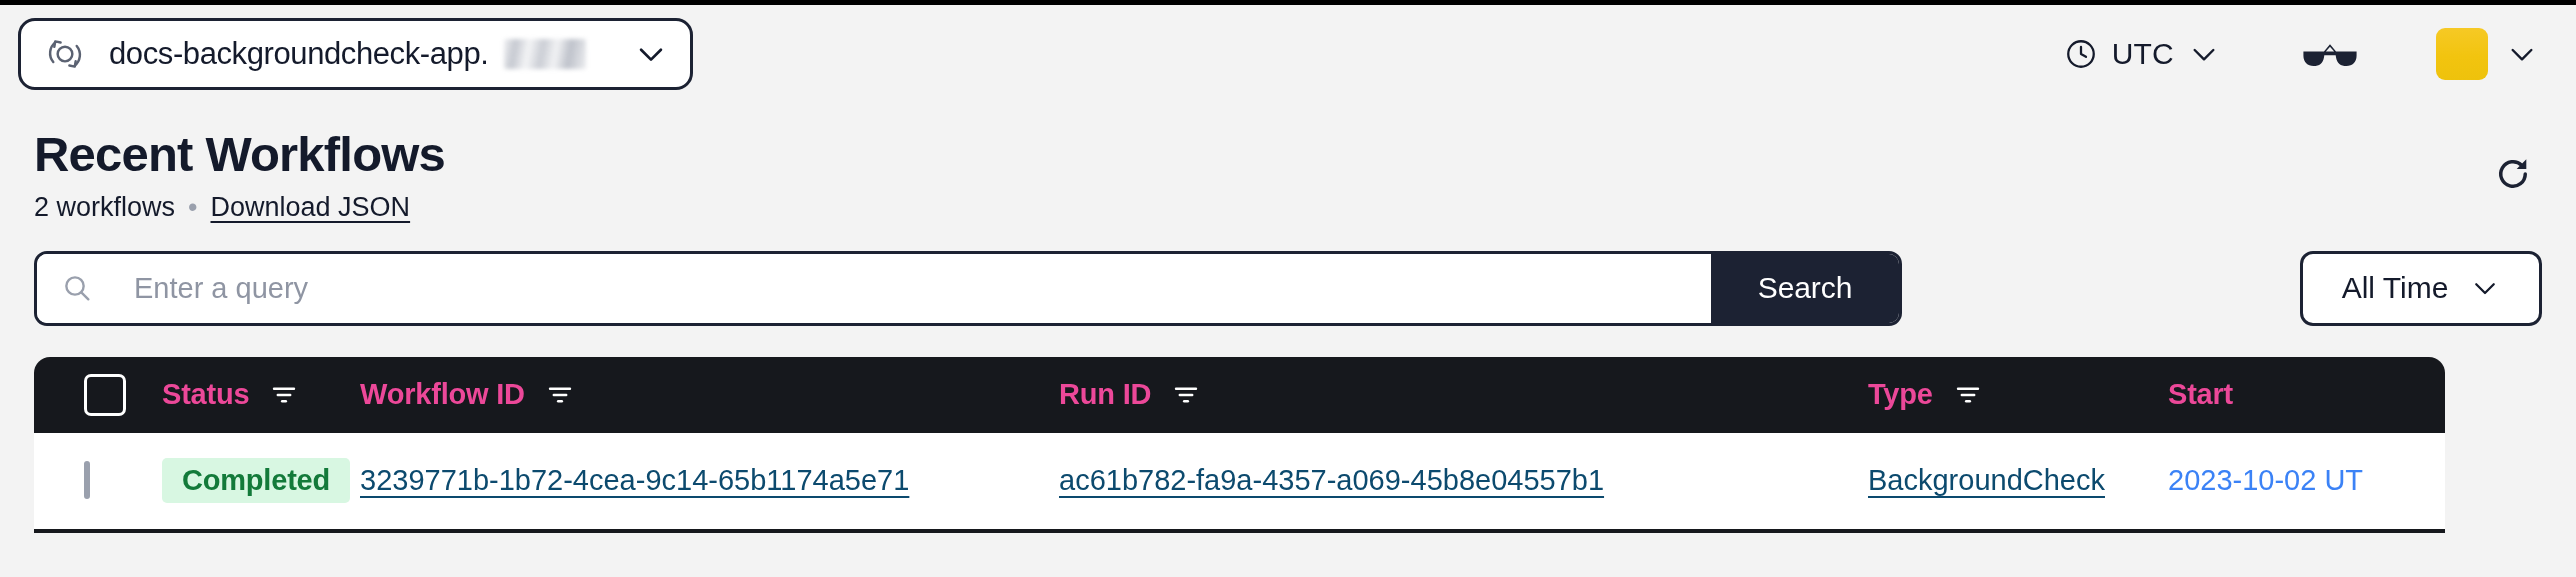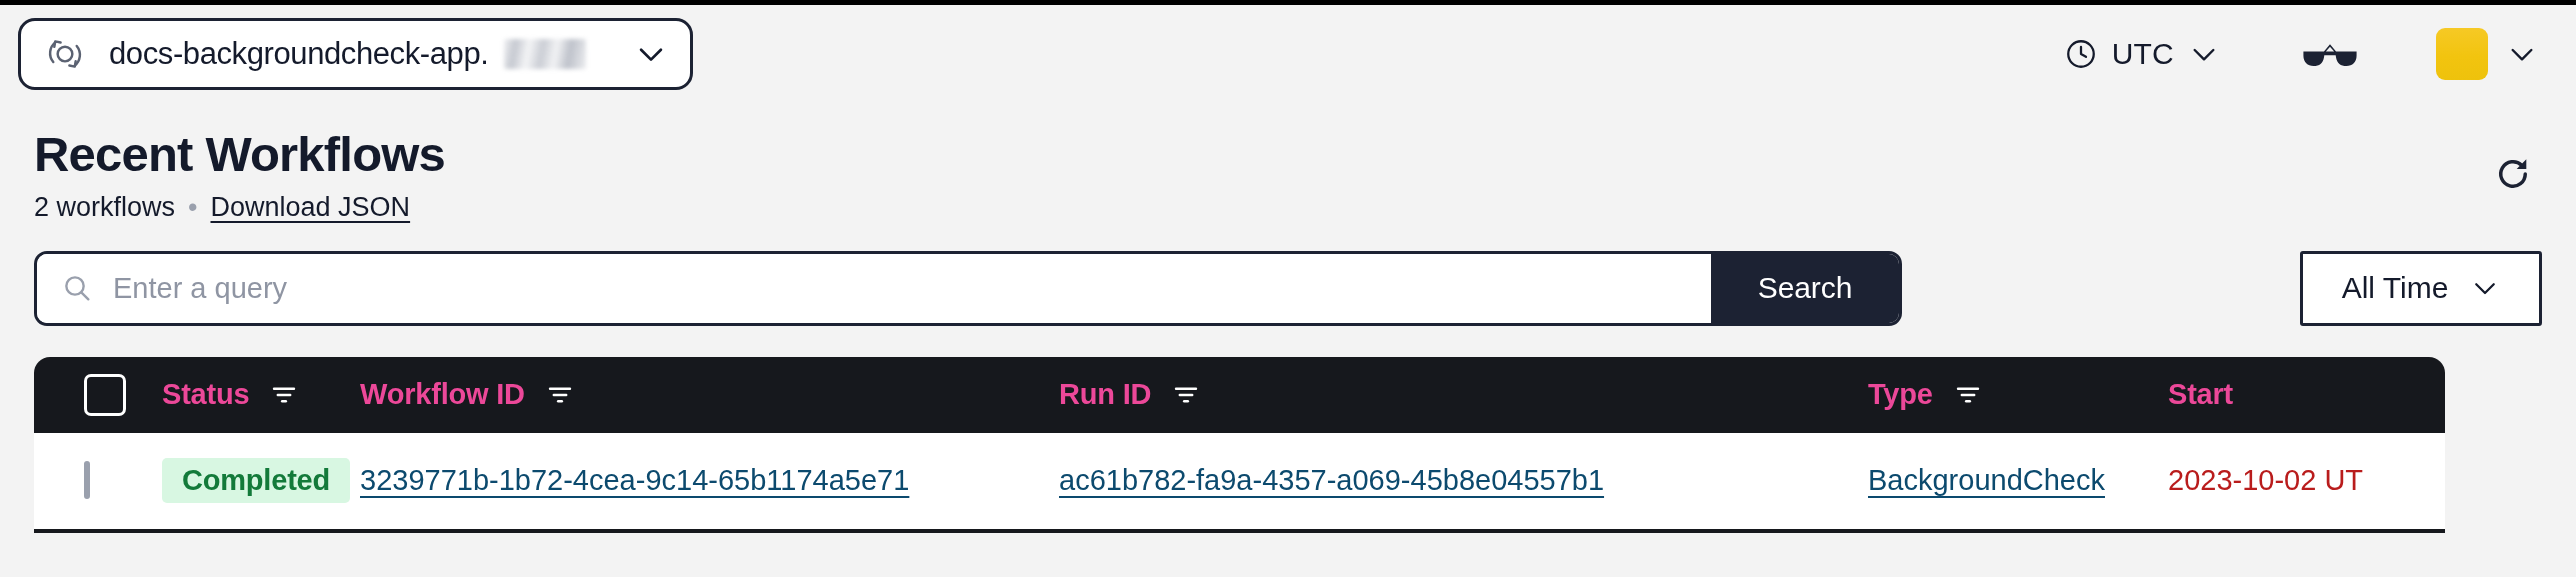--- a/index.html
+++ b/index.html
@@ -192,20 +192,21 @@
   }
   .search-icon { flex: 0 0 auto; color: #9aa0ad; display: flex; align-items: center; }
   .search-input {
     flex: 1 1 auto;
     border: none;
     outline: none;
     background: transparent;
     font-family: inherit;
     font-size: 29px;
     color: #141a2b;
+    margin-left: 21px;
   }
   .search-input::placeholder { color: #8f95a3; }
   .search-btn {
     flex: 0 0 auto;
     width: 188px;
     background: #1c2233;
     color: #ffffff;
     border: none;
     font-family: inherit;
     font-size: 30px;
@@ -219,21 +220,21 @@
   .time-select {
     margin-left: auto;
     display: flex;
     align-items: center;
     justify-content: center;
     gap: 22px;
     width: 242px;
     height: 75px;
     background: #ffffff;
     border: 3px solid #1c2233;
-    border-radius: 3px;
+    border-radius: 13px;
     font-size: 30px;
     cursor: pointer;
     color: #141a2b;
   }
 
   
   .table-wrap {
     margin-top: 31px;
     width: 2411px;
     background: #ffffff;
@@ -302,21 +303,21 @@
     border-radius: 5px;
     letter-spacing: -0.2px;
   }
   .cell-link {
     color: #0c4a6e;
     text-decoration: underline;
     text-underline-offset: 6px;
     text-decoration-thickness: 2px;
     cursor: pointer;
   }
-  .cell-plain { color: #b91c1c; }
+  .cell-plain { color: #3b82f6; }
 </style>
 </head>
 <body>
 
 <div class="topbar">
 
   <div class="ns-select">
     <span class="ns-logo">
       <svg width="42" height="42" viewBox="0 0 24 24" fill="none" stroke="currentColor" stroke-width="1.4">
         <circle cx="12" cy="12" r="4.2"></circle>

